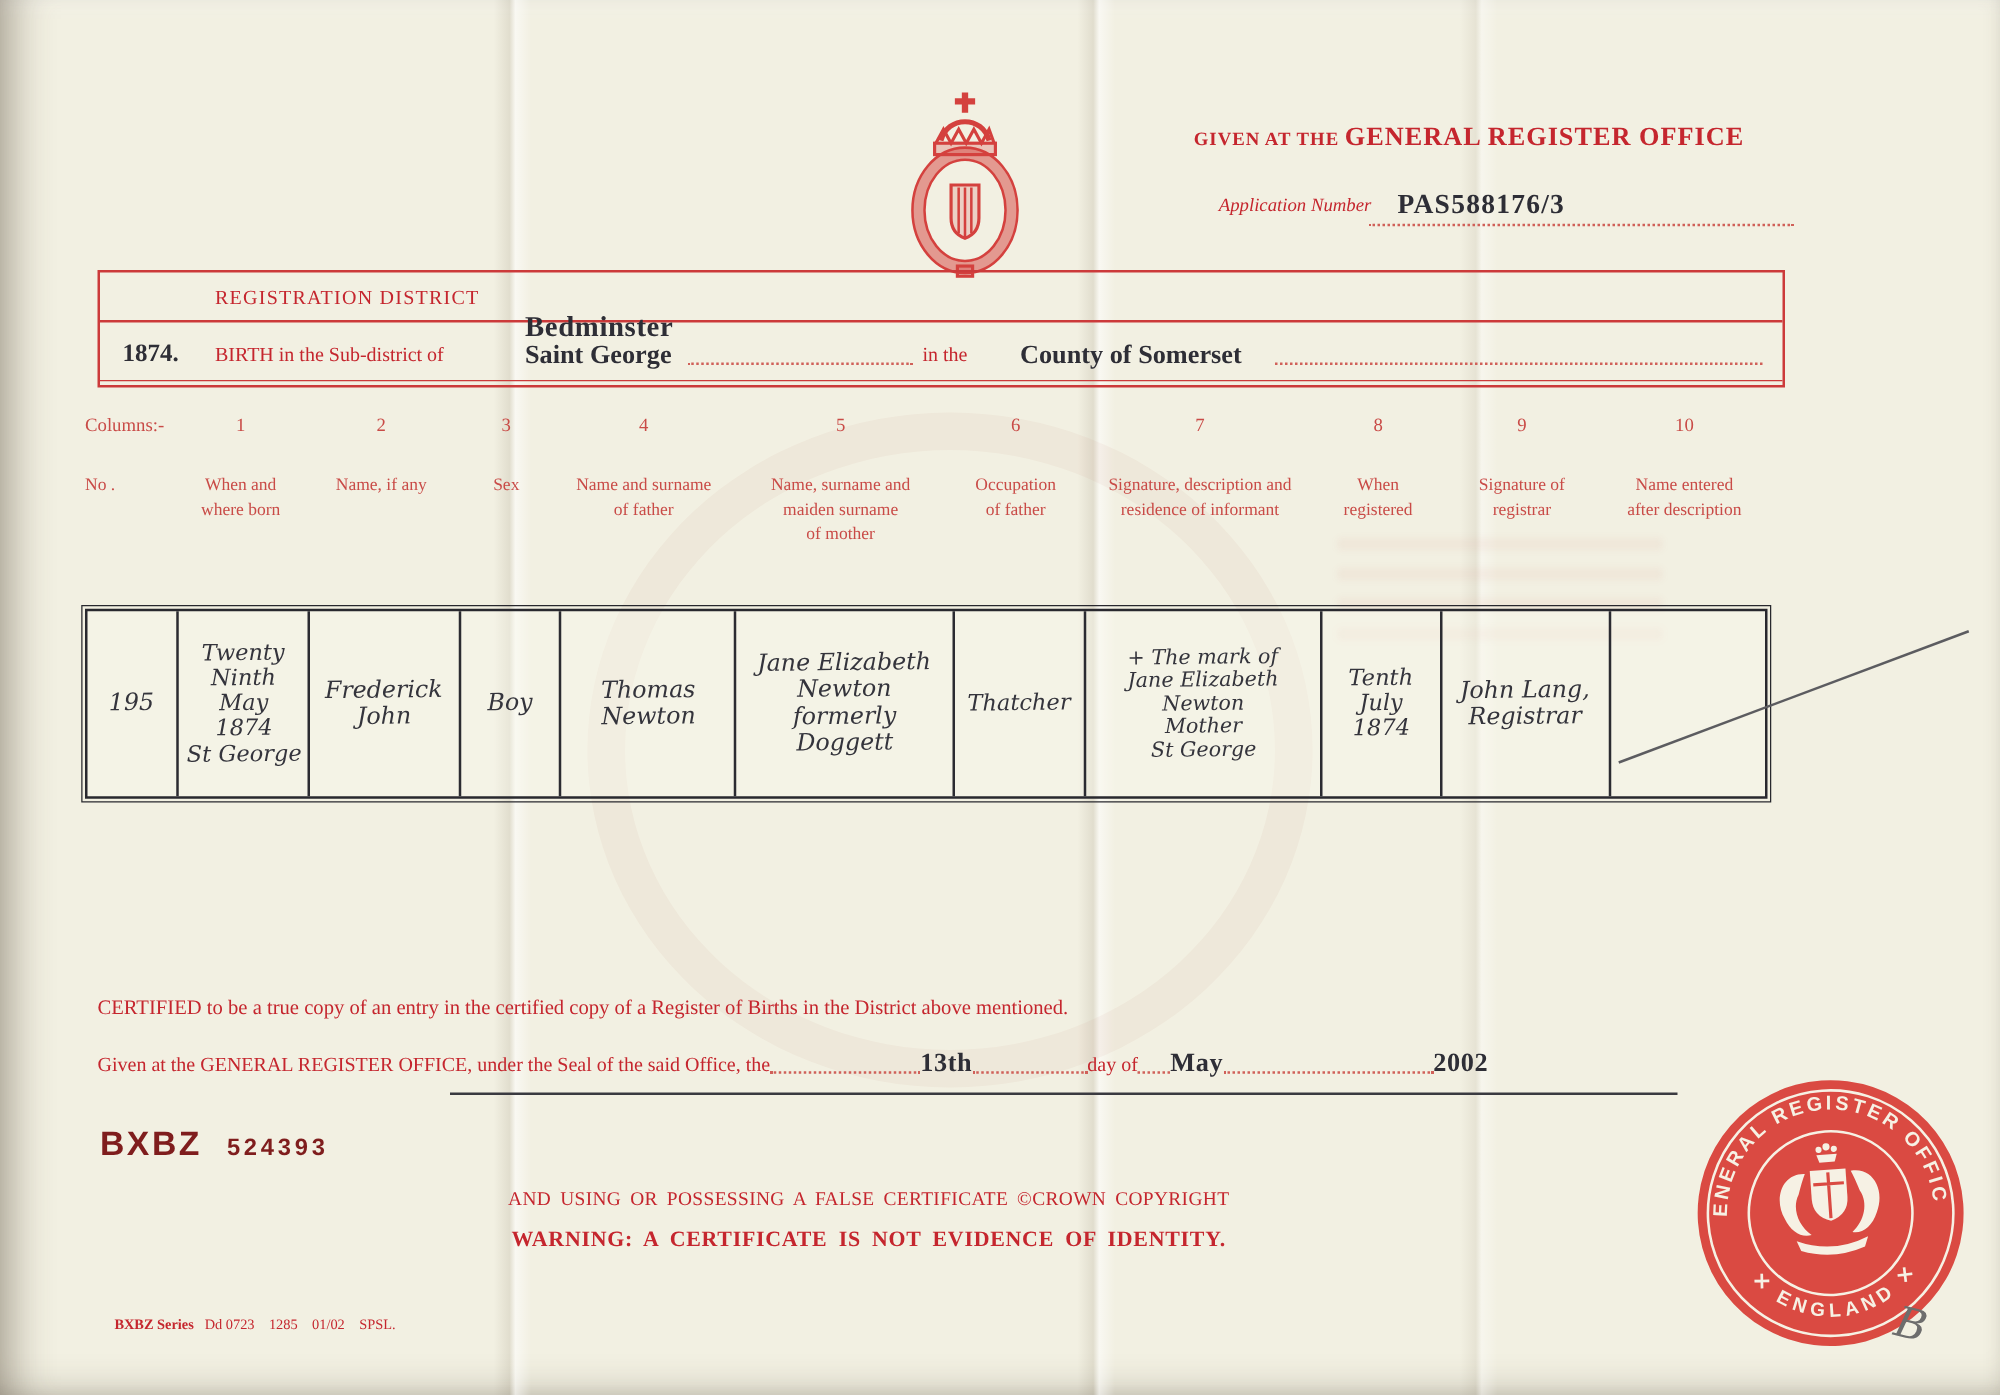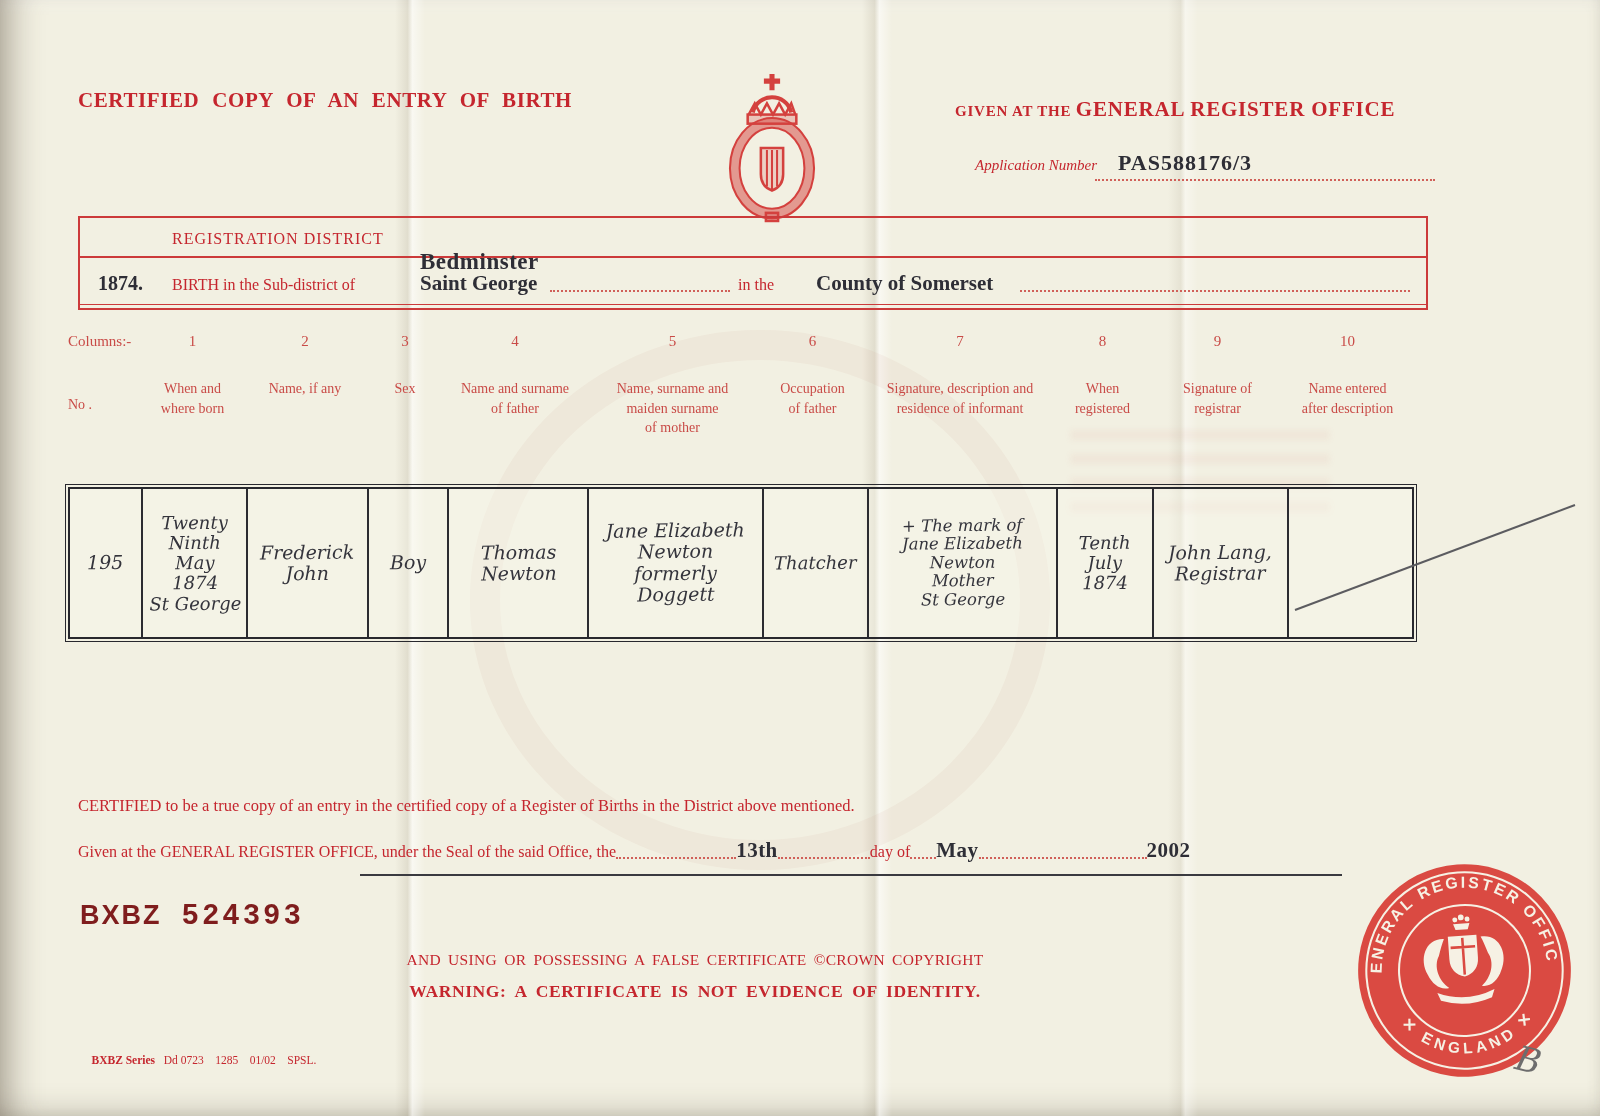--- a/index.html
+++ b/index.html
@@ -41,21 +41,21 @@
   .dist-value{position:absolute;left:340px;top:10px;font-size:23px;font-weight:bold;letter-spacing:.5px;margin-top:21px;}
   .year-val{position:absolute;left:18px;top:14px;font-size:20px;font-weight:bold;}
   .birth-line{position:absolute;left:92px;top:18px;font-size:16px;}
   .subdist-val{position:absolute;left:340px;top:13px;font-size:21px;font-weight:bold;}
   .inthe-label{position:absolute;left:658px;top:18px;font-size:16px;}
   .county-val{position:absolute;left:736px;top:13px;font-size:21px;font-weight:bold;}
 
   
   .cols{left:68px;top:333px;width:1342px;display:flex;}
   .hcell{display:flex;flex-direction:column;align-items:center;}
-  .hcell.first{align-items:flex-start;gap:16px;}
+  .hcell.first{align-items:flex-start;}
   .hnum{font-size:15px;height:46px;}
   .hlabel{font-size:14px;line-height:1.4;text-align:center;white-space:pre-line;}
   .hcell.first .hlabel{text-align:left;}
 
   .w0{width:72px;}.w1{width:105px;}.w2{width:120px;}.w3{width:80px;}.w4{width:140px;}
   .w5{width:175px;}.w6{width:105px;}.w7{width:190px;}.w8{width:95px;}.w9{width:135px;}.w10{width:125px;}
 
   .entry-table{left:68px;top:487px;width:1342px;height:148px;border:2px solid #28282e;outline:1px solid #28282e;outline-offset:2px;display:flex;background:rgba(250,248,238,.35);}
   .cell{border-right:2px solid #2b2b31;display:flex;align-items:center;justify-content:center;text-align:center;}
   .cell:last-child{border-right:none;}
@@ -64,21 +64,21 @@
   .hand.md{font-size:18px;}
 
   .cert1{font-size:16.5px;}
   .cert2{left:78px;top:838px;width:1268px;display:flex;align-items:baseline;font-size:16px;}
   .cert2 .gap{align-self:flex-end;margin-bottom:4px;border-bottom:2px dotted #d06059;}
   .fillval{font-size:21px;font-weight:bold;letter-spacing:.5px;}
   .blackrule{left:360px;top:874px;width:982px;height:2px;background:#3a3a40;}
 
   .serial{left:80px;top:900px;display:flex;align-items:baseline;color:#7f1d1d;}
   .serial .pfx{font-family:"Liberation Sans",sans-serif;font-weight:bold;font-size:27px;letter-spacing:2px;}
-  .serial .num{font-family:Liberation Mono, monospace;font-weight:bold;font-size:29px;letter-spacing:3px;margin-left:20px;}
+  .serial .num{font-family:Liberation Sans, sans-serif;font-weight:bold;font-size:19px;letter-spacing:3px;margin-left:20px;}
 
   .caution{left:300px;top:948px;width:790px;text-align:center;}
   .caution .c1,.caution .c2{font-size:15.5px;letter-spacing:.3px;word-spacing:3px;line-height:1.5;}
   .caution .warn{font-size:17.5px;font-weight:bold;letter-spacing:.6px;word-spacing:4px;margin-top:10px;}
 
   .smallprint{left:80px;top:1042px;font-size:11.5px;white-space:pre;}
   .smallprint .b{font-weight:bold;}
 
   .pencil{left:1516px;top:1040px;font-family:"DejaVu Serif",serif;font-style:italic;font-size:34px;color:#6d6d6d;transform:rotate(14deg);}
 </style>
@@ -86,21 +86,20 @@
 <body>
 
 <div class="page">
 
   <div class="crease" style="left:395px;"></div>
   <div class="crease" style="left:862px;"></div>
   <div class="crease" style="left:1168px;opacity:.7;"></div>
   <div class="watermark"></div>
   <div class="watermark2"></div>
 
-  <div class="abs red title-left" style="left:78px;top:88px;">CERTIFIED COPY OF AN ENTRY OF BIRTH</div>
 
   <svg class="abs" style="left:702px;top:72px;" width="140" height="152" viewBox="0 0 110 150">
     <g stroke="#d4413e" fill="none" stroke-width="3">
       <path d="M55 2 v16 M47 9 h16" stroke-width="5"></path>
       <path d="M36 40 C41 20 69 20 74 40" stroke-width="4"></path>
       <path d="M32 42 L38 31 L44 42 L50 31 L56 42 L62 31 L68 42 L74 31 L78 42" stroke-width="2.5"></path>
       <rect x="31" y="42" width="48" height="9" fill="rgba(212,65,62,.25)" stroke-width="2.5"></rect>
       <ellipse cx="55" cy="95" rx="37" ry="45" stroke-width="9" stroke="rgba(212,65,62,.5)"></ellipse>
       <ellipse cx="55" cy="95" rx="41.5" ry="49.5" stroke-width="2"></ellipse>
       <ellipse cx="55" cy="95" rx="32" ry="40" stroke-width="2"></ellipse>

